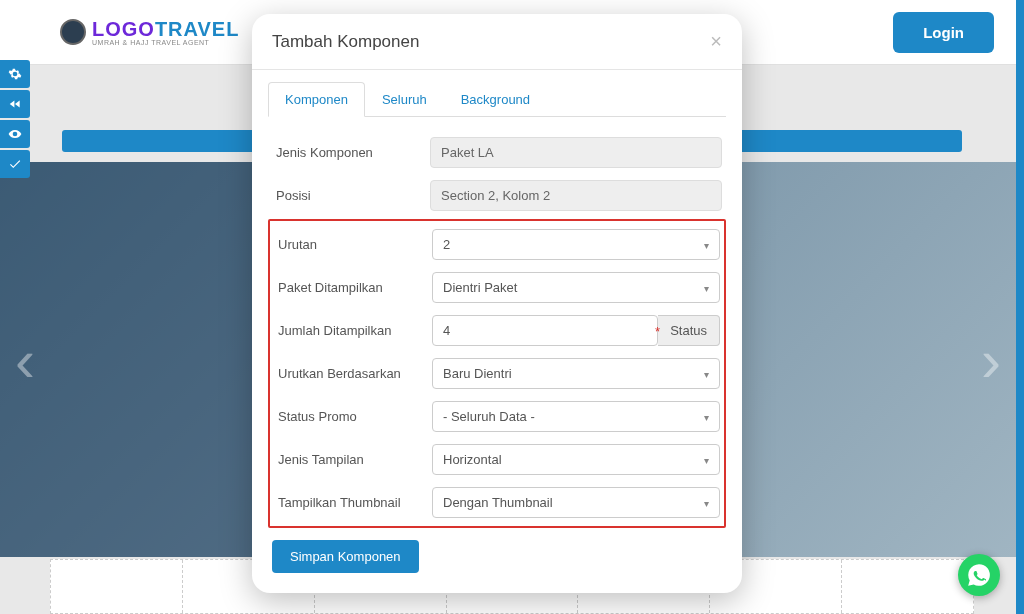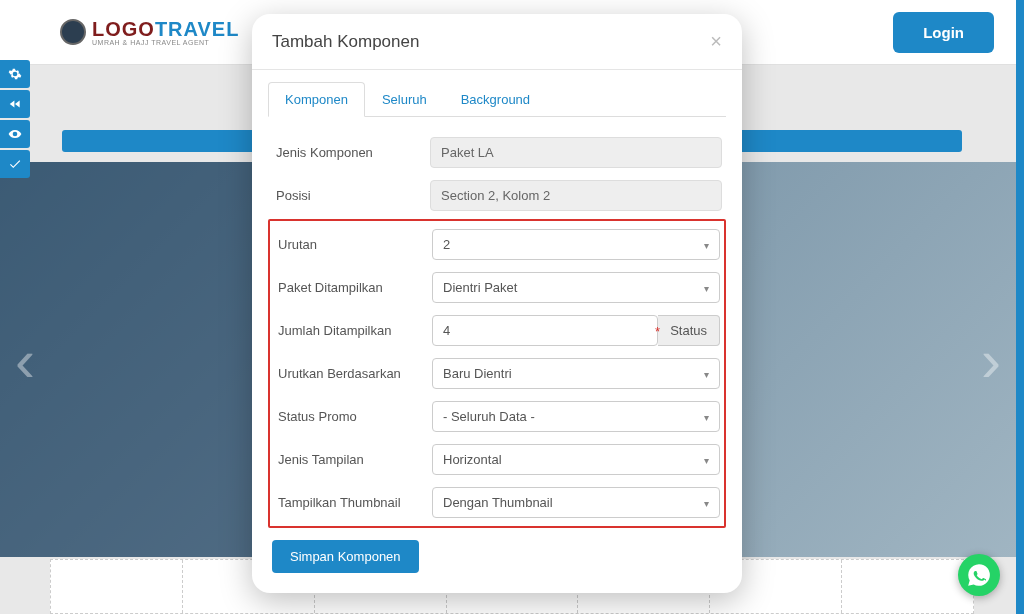--- a/index.html
+++ b/index.html
@@ -42,21 +42,21 @@
       border-radius: 50%;
       background: #2c3e50;
       border: 2px solid #666;
       position: relative;
     }
     .logo-text {
       font-size: 20px;
       font-weight: 700;
       letter-spacing: 1px;
     }
-    .logo-text .dark { color: #7f1d1d; text-align: right; }
+    .logo-text .dark { color: #6d28d9; text-align: right; }
     .logo-text .blue { color: #1e88c7; }
     .logo-sub {
       font-size: 7px;
       color: #888;
       letter-spacing: 0.5px;
       margin-top: -2px;
     }
     
     .login-btn {
       background: #1e88c7;

